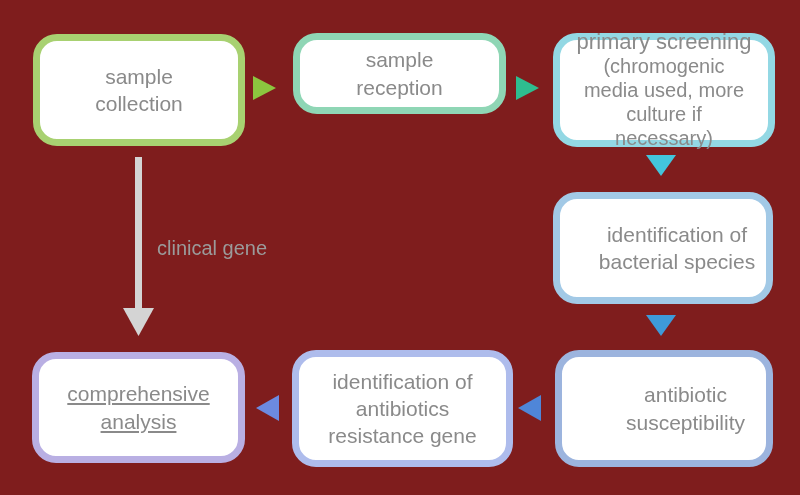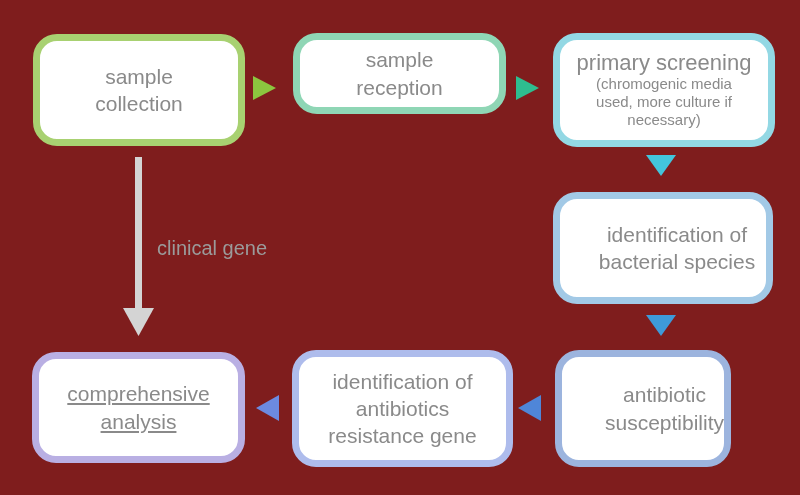--- a/index.html
+++ b/index.html
@@ -34,21 +34,21 @@
     color: #8a8a8a;
   }
   .node .title {
     display: inline-block;
     font-size: 22px;
     line-height: 1.1;
     color: #8a8a8a;
   }
   .node .sublabel {
     display: inline-block;
-    font-size: 15px;
+    font-size: 20px;
     line-height: 1.2;
     max-width: 162px;
     color: #8a8a8a;
   }
   .arrow { position: absolute; display: block; }
   .connector-line { position: absolute; }
   .connector-label {
     position: absolute;
     font-size: 20px;
     color: #9b9b9b;
@@ -86,21 +86,21 @@
   </svg>
 
   <div class="node" style="left: 553px; top: 192px; width: 220px; height: 112px; border-color: rgb(162, 201, 230); padding-left: 28px;">
     <span class="label" style="max-width:180px">identification of bacterial species</span>
   </div>
 
   <svg class="arrow" style="left:646px; top:315px;" width="30" height="21" viewBox="0 0 30 21">
     <polygon points="0,0 30,0 15,21" style="fill: rgb(62, 154, 217);"></polygon>
   </svg>
 
-  <div class="node" style="left: 555px; top: 350px; width: 176px; height: 117px; border-color: rgb(156, 180, 222); padding-left: 43px;">
+  <div class="node" style="left: 555px; top: 350px; width: 218px; height: 117px; border-color: rgb(156, 180, 222); padding-left: 43px;">
     <span class="label" style="max-width:150px">antibiotic susceptibility</span>
   </div>
 
   <svg class="arrow" style="left:518px; top:395px;" width="23" height="26" viewBox="0 0 23 26">
     <polygon points="23,0 23,26 0,13" style="fill: rgb(79, 134, 216);"></polygon>
   </svg>
 
   <div class="node" style="left: 292px; top: 350px; width: 221px; height: 117px; border-color: rgb(174, 188, 236);">
     <span class="label" style="max-width:180px">identification of antibiotics resistance gene</span>
   </div>

